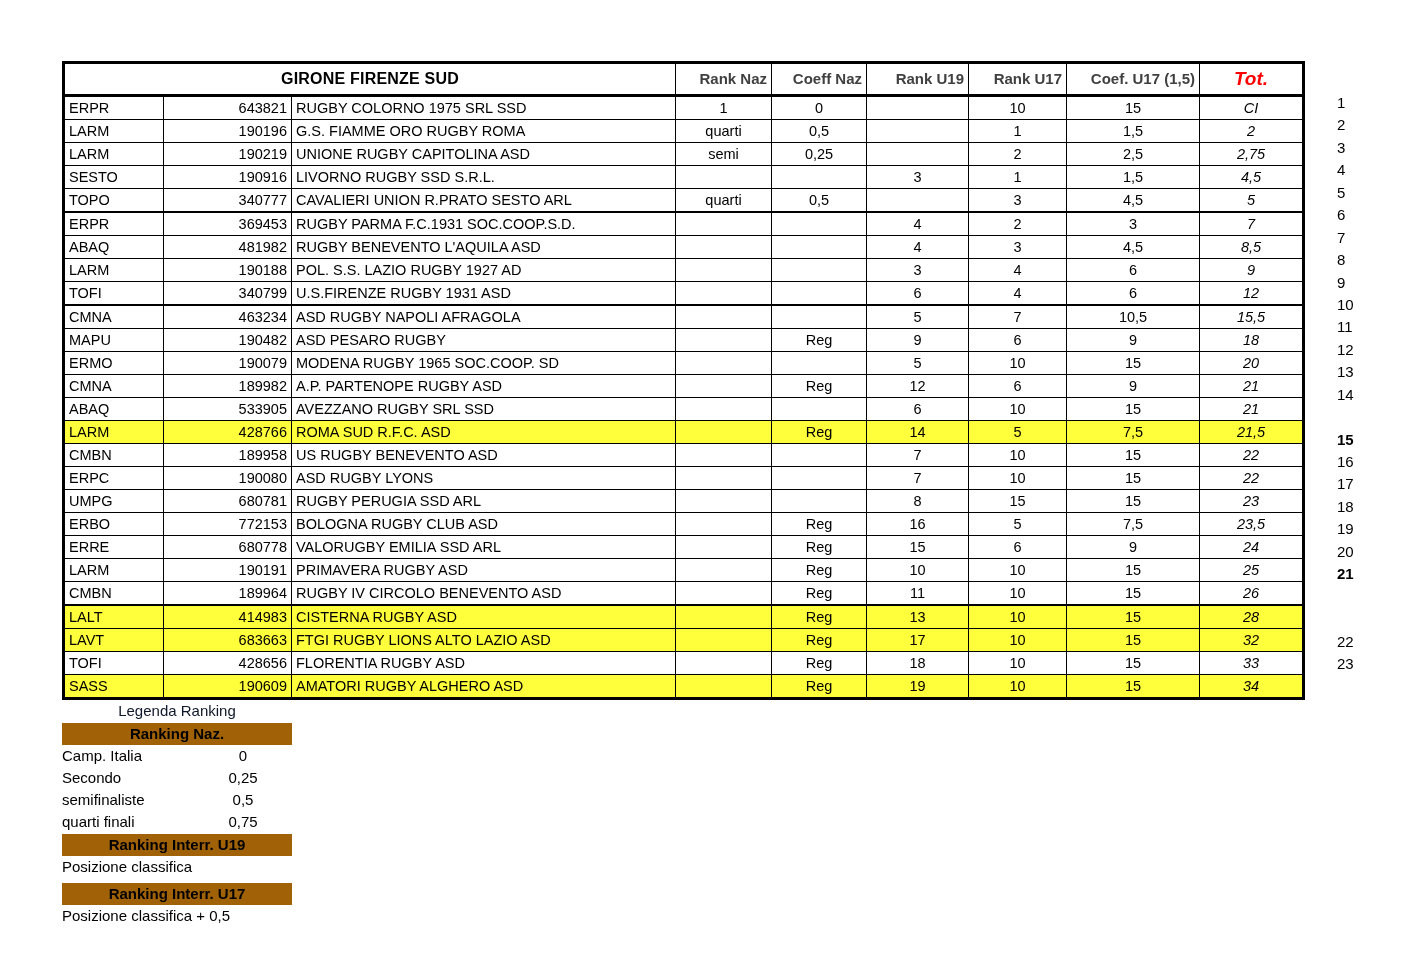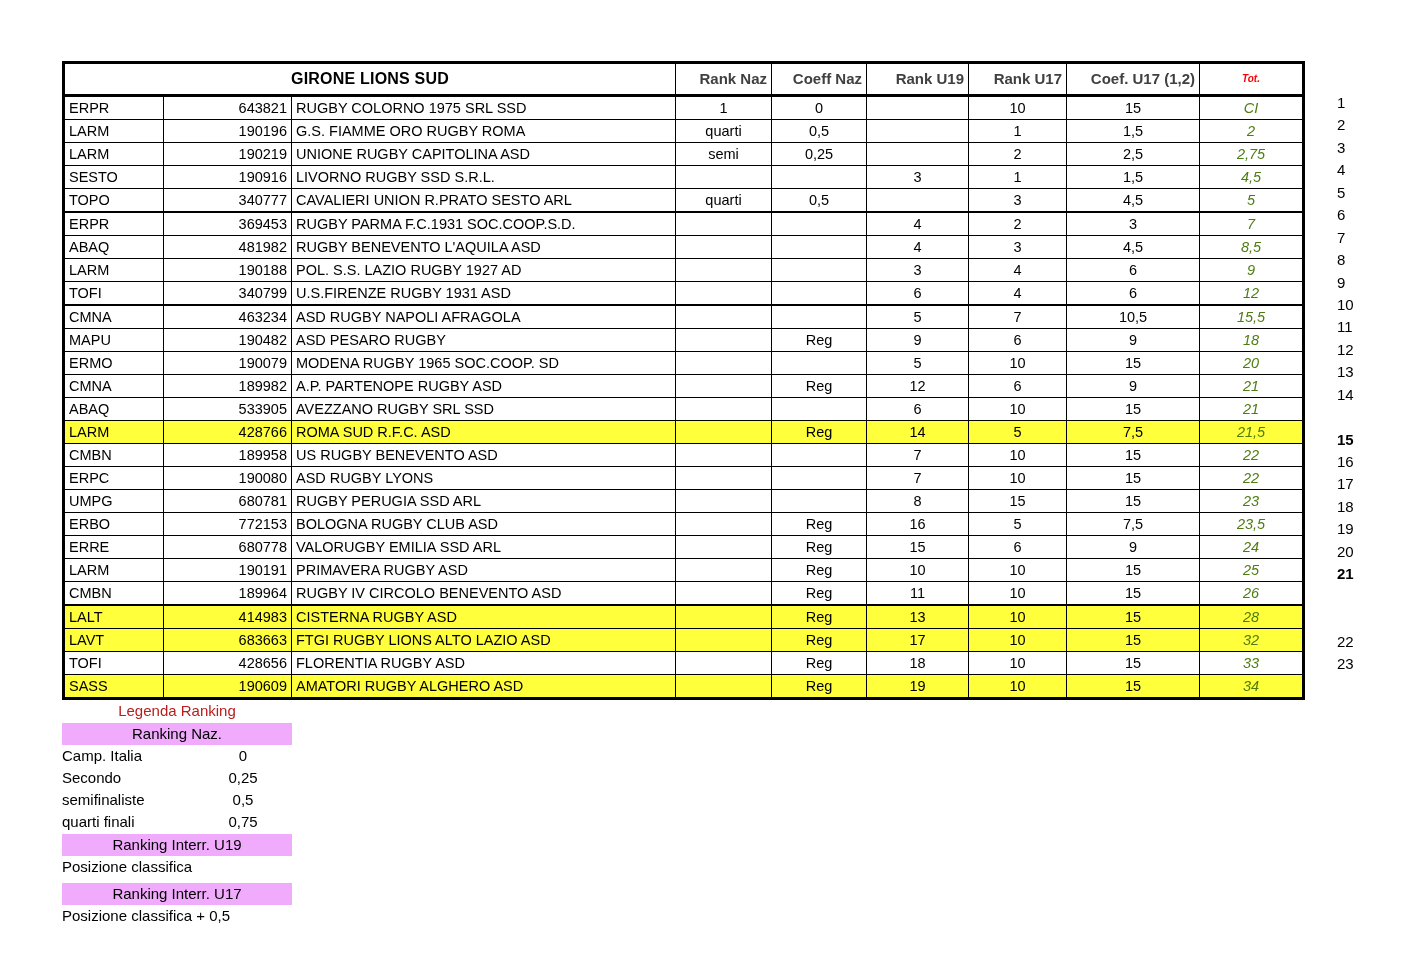--- a/index.html
+++ b/index.html
@@ -78,30 +78,30 @@
   td.h-col {
     color: #404040;
     text-align: right;
     font-size: 15px;
     background: #ffffff;
   }
   td.h-tot {
     color: #ff0000;
     text-align: center;
     font-style: italic;
-    font-size: 10px;
+    font-size: 19px;
     background: #ffffff;
   }
 
   
   td.code  { text-align: left; margin-left: 8px; }
   td.num   { text-align: right;  padding-right: 2px;}
   td.name  { text-align: left; margin-top: 31px; }
   td.ctr   { text-align: center; }
-  td.tot   { text-align: center; color: #4d7c0f; font-style: italic; font-weight: bold; }
+  td.tot   { text-align: center; color: #000000; font-style: italic; font-weight: bold; }
 
   tr.hl td { background: #ffff3b; }
 
   
   tr.sep-below td { border-bottom: 2.5px solid #000; }
 
   
   td.vb-l { border-left: 2.5px solid #000; }
 
   
@@ -121,34 +121,34 @@
 
   
   .legend {
     position: absolute;
     left: 62px;
     top: 700px;
     width: 300px;
     font-size: 15px;
   }
   .legend-title {
-    color: #b91c1c;
+    color: #0f172a;
     text-align: center;
     width: 230px;
     height: 22px;
     line-height: 22px;
     font-size: 15px;
   }
   .legend-band {
-    background: #f0abfc;
+    background: #a16207;
     width: 230px;
     height: 22px;
     line-height: 22px;
     text-align: center;
-    font-weight: normal;
+    font-weight: bold;
     font-size: 15px;
     margin-top: 1px;
   }
   .legend-row {
     display: flex;
     width: 245px;
     height: 22px;
     line-height: 22px;
   }
   .legend-row .lbl { width: 145px; text-align: left; }
@@ -173,26 +173,26 @@
           <col class="c-name">
         <col class="c-rnaz">
           <col class="c-cnaz">
           <col class="c-u19">
         <col class="c-u17">
           <col class="c-cu17">
           <col class="c-tot">
       </colgroup>
       <tbody>
         <tr class="head">
-          <td class="h-title" colspan="3">GIRONE LIONS SUD</td>
+          <td class="h-title" colspan="3">GIRONE FIRENZE SUD</td>
           <td class="h-col vb-l">Rank Naz</td>
           <td class="h-col">Coeff Naz</td>
           <td class="h-col">Rank  U19</td>
           <td class="h-col">Rank U17</td>
-          <td class="h-col">Coef. U17 (1,2)</td>
+          <td class="h-col">Coef. U17 (1,5)</td>
           <td class="h-tot">Tot.</td>
         </tr>
       <tr>
             <td class="code">ERPR</td>
             <td class="num">643821</td>
             <td class="name">RUGBY COLORNO 1975 SRL SSD</td>
             <td class="ctr vb-l">1</td>
             <td class="ctr">0</td>
             <td class="ctr"></td>
             <td class="ctr">10</td>

